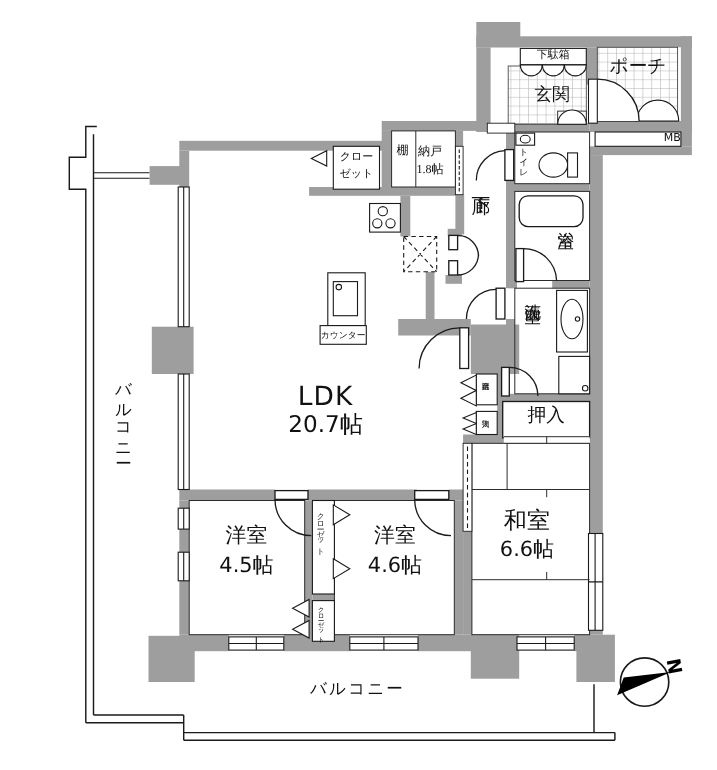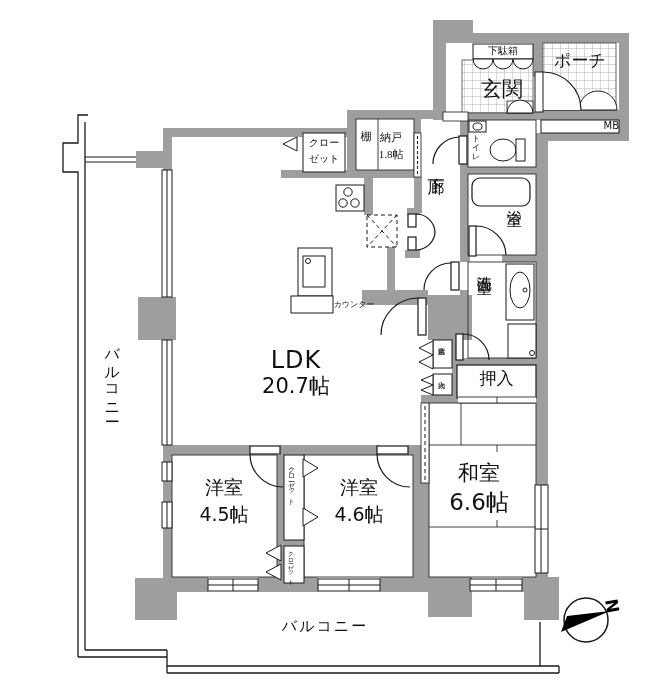--- a/index.html
+++ b/index.html
@@ -206,49 +206,49 @@
   <g>
     <circle cx="586" cy="620" r="22" fill="#fff" stroke="#1a1a1a" stroke-width="1.5"></circle>
     <polygon points="561,632 610,611 567,616" fill="#000" stroke="none"></polygon>
   </g>
 </svg>
 
   <div class="lbl" style="left:246px;top:347px;width:100px;font-size:24px;letter-spacing:1px;">LDK</div>
   <div class="lbl" style="left:246px;top:374px;width:100px;font-size:21px;">20.7帖</div>
 
   <div class="lbl" style="left:429px;top:461px;width:100px;font-size:21px;">和室</div>
-  <div class="lbl" style="left:429px;top:489px;width:100px;font-size:23px;">6.6帖</div>
+  <div class="lbl" style="left:429px;top:489px;width:100px;font-size:19px;">6.6帖</div>
 
   <div class="lbl" style="left:174px;top:477px;width:100px;font-size:19px;">洋室</div>
   <div class="lbl" style="left:174px;top:504px;width:100px;font-size:19px;">4.5帖</div>
 
   <div class="lbl" style="left:309px;top:477px;width:100px;font-size:19px;">洋室</div>
   <div class="lbl" style="left:309px;top:504px;width:100px;font-size:19px;">4.6帖</div>
 
   <div class="lbl" style="left:368px;top:132px;width:46px;font-size:11px;">納戸</div>
   <div class="lbl" style="left:368px;top:148px;width:46px;font-size:11px;font-family:Liberation Serif, serif;">1.8帖</div>
   <div class="lbl" style="left:355px;top:131px;width:22px;font-size:11px;">棚</div>
 
   <div class="lbl" style="left:303px;top:137px;width:42px;font-size:10px;">クロー</div>
   <div class="lbl" style="left:303px;top:153px;width:42px;font-size:10px;">ゼット</div>
 
-  <div class="lbl" style="left:470px;top:77px;width:64px;font-size:21px;">玄関</div>
+  <div class="lbl" style="left:470px;top:77px;width:64px;font-size:16px;">玄関</div>
   <div class="lbl" style="left:544px;top:51px;width:72px;font-size:17px;">ポーチ</div>
   <div class="lbl" style="left:473px;top:45px;width:60px;font-size:10px;">下駄箱</div>
   <div class="lbl" style="left:541px;top:120px;width:78px;font-size:10px;text-align:right;">MB</div>
 
   <div class="lbl v" style="left:426px;top:164px;font-size:17px;">廊下</div>
   <div class="lbl v tiny" style="left:471px;top:129px;font-size:8px;">トイレ</div>
   <div class="lbl v" style="left:505px;top:198px;font-size:15px;">浴室</div>
   <div class="lbl v" style="left:475px;top:264px;font-size:15px;">洗面室</div>
   <div class="lbl" style="left:457px;top:369px;width:79px;font-size:17px;">押入</div>
 
   <div class="lbl v tiny" style="left:437px;top:342px;font-size:7px;">電話台</div>
   <div class="lbl v tiny" style="left:437px;top:376px;font-size:7px;">物入</div>
-  <div class="lbl" style="left:291px;top:300px;width:42px;font-size:8px;margin-left:42px;">カウンター</div>
+  <div class="lbl" style="left:291px;top:300px;width:42px;font-size:8px;">カウンター</div>
 
   <div class="lbl v tiny" style="left:287px;top:461px;font-size:7px;">クローゼット</div>
   <div class="lbl v tiny" style="left:287px;top:547px;font-size:6px;">クローゼット</div>
 
   <div class="lbl v" style="left:103px;top:337px;font-size:15px;">バルコニー</div>
   <div class="lbl" style="left:280px;top:618px;width:90px;font-size:15px;letter-spacing:2px;">バルコニー</div>
 
   <div class="compass-n">N</div>
 </div>
 

